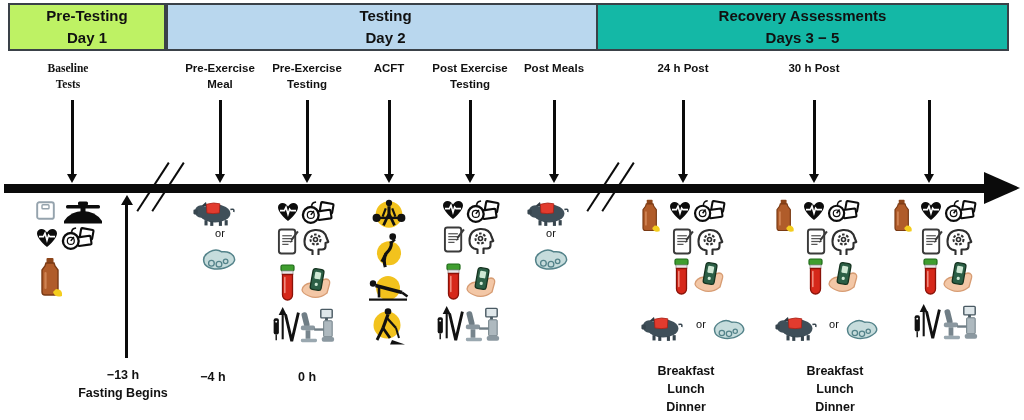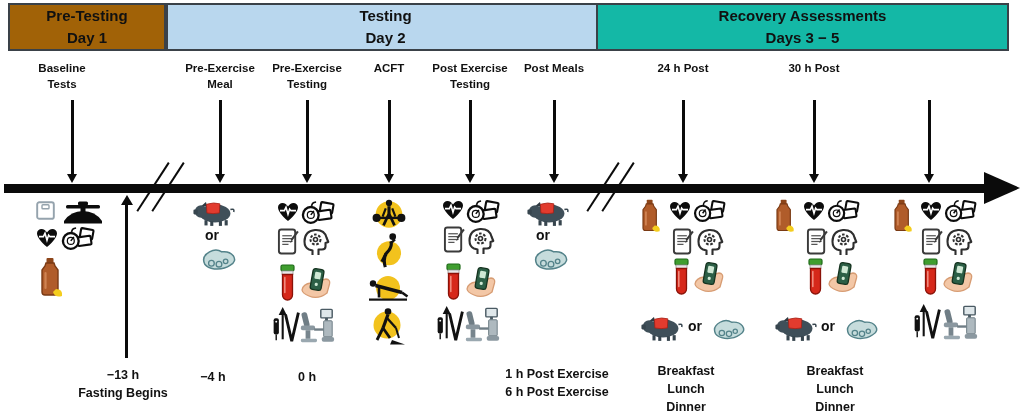--- a/index.html
+++ b/index.html
@@ -17,21 +17,21 @@
   }
   .evt {
     position: absolute; top: 60px; font-weight: 700; font-size: 11.5px;
     line-height: 1.4; text-align: center; white-space: pre-line;
   }
   .tlab {
     position: absolute; font-weight: 700; font-size: 12.5px; text-align: center;
     white-space: pre-line; line-height: 1.45;
   }
   .or {
-    position: absolute; font-weight: 700; font-size: 14px; 
+    position: absolute; font-weight: 400; font-size: 11px; text-align: center;
   }
   .darr { position: absolute; top: 100px; height: 74px; width: 2.5px; background:#0b0b0b; }
   .darr::after {
     content:""; position:absolute; left:50%; transform:translateX(-50%);
     bottom:-9px; width:0; height:0;
     border:5.5px solid transparent; border-bottom:0; border-top:9.5px solid #0b0b0b;
   }
   .uarr { position:absolute; left:125px; top:205px; width:3px; height:153px; background:#0b0b0b; }
   .uarr::before {
     content:""; position:absolute; left:50%; transform:translateX(-50%);
@@ -177,28 +177,28 @@
       <path d="M15 22 l-6 12 M15 22 l7 10" stroke="#111" stroke-width="2.8"></path>
       <path d="M19 12 l9 10" stroke="#111" stroke-width="2.4"></path>
       <path d="M28 22 l3 10" stroke="#111" stroke-width="2"></path>
       <path d="M24 34 l13 4.5 h-15 Z" fill="#111"></path>
     </symbol>
   </defs>
 </svg>
 
 <div id="canvas">
 
-  <div class="phase" style="left: 8px; width: 158px; background-color: #a16207;">Pre-Testing
+  <div class="phase" style="left: 8px; width: 158px; background-color: #bef264;">Pre-Testing
 Day 1</div>
   <div class="phase" style="left: 166px; width: 439px; background-color: rgb(185, 215, 238);">Testing
 Day 2</div>
   <div class="phase" style="left: 596px; width: 413px; background-color: #14b8a6;">Recovery Assessments
 Days 3 − 5</div>
 
-  <div class="evt" style="left:7px;  width:110px;">Baseline
+  <div class="evt" style="left:13px;  width:110px;font-family:Liberation Serif, serif;">Baseline
 Tests</div>
   <div class="evt" style="left:165px; width:110px;">Pre-Exercise
 Meal</div>
   <div class="evt" style="left:252px; width:110px;">Pre-Exercise
 Testing</div>
   <div class="evt" style="left:334px; width:110px;">ACFT</div>
   <div class="evt" style="left:415px; width:110px;">Post Exercise
 Testing</div>
   <div class="evt" style="left:499px; width:110px;">Post Meals</div>
   <div class="evt" style="left:628px; width:110px;">24 h Post</div>
@@ -306,22 +306,20 @@
     </svg>
   <svg class="ic" style="left:464px;top:266px;width:34px;height:32px">
       <use href="#i-gluco"></use>
     </svg>
   <svg class="ic" style="left:436px;top:304px;width:29px;height:40px">
       <use href="#i-emg"></use>
     </svg>
   <svg class="ic" style="left:463px;top:306px;width:38px;height:37px">
       <use href="#i-dyno"></use>
     </svg>
-  <div class="tlab" style="left:482px;width:150px;top:365px;">1 h Post Exercise
-6 h Post Exercise</div>
 
   <svg class="ic" style="left:526px;top:197px;width:48px;height:29px">
       <use href="#i-pig"></use>
     </svg>
   <div class="or" style="left:536px;top:227px;width:30px;">or</div>
   <svg class="ic" style="left:533px;top:245px;width:36px;height:27px">
       <use href="#i-meat"></use>
     </svg>
 
   <svg class="ic" style="left:638px;top:198px;width:25px;height:35px">

